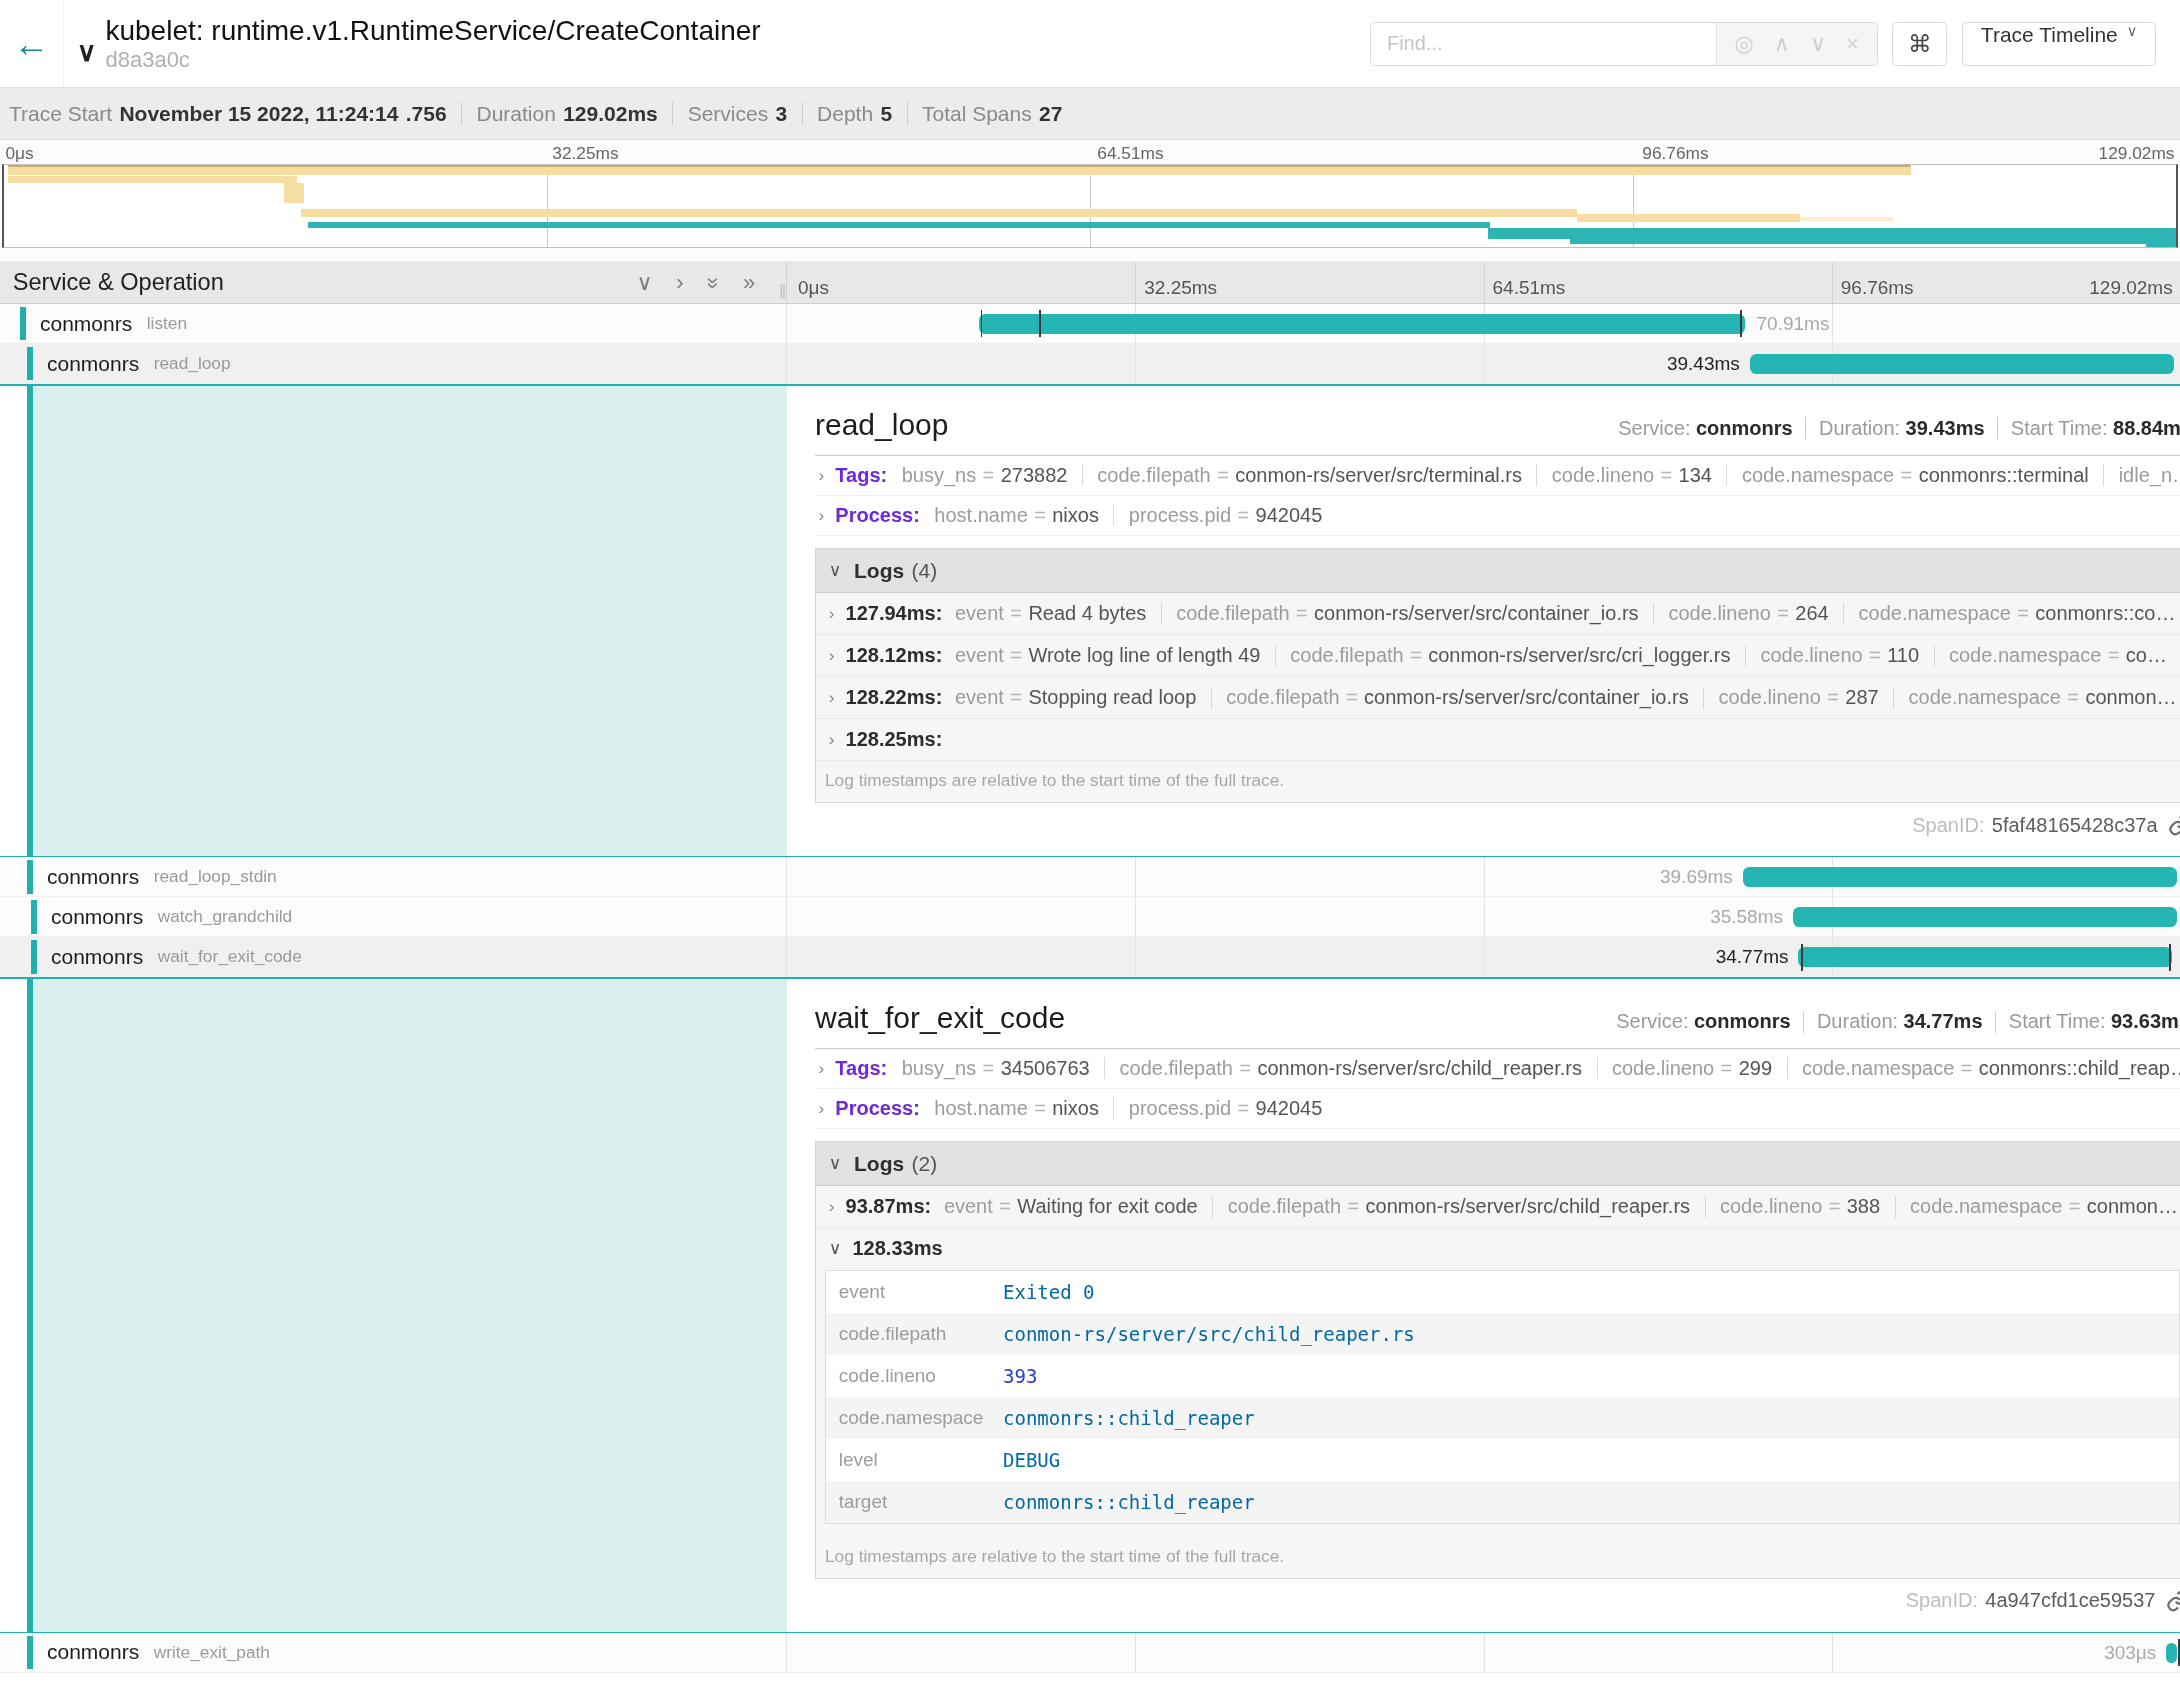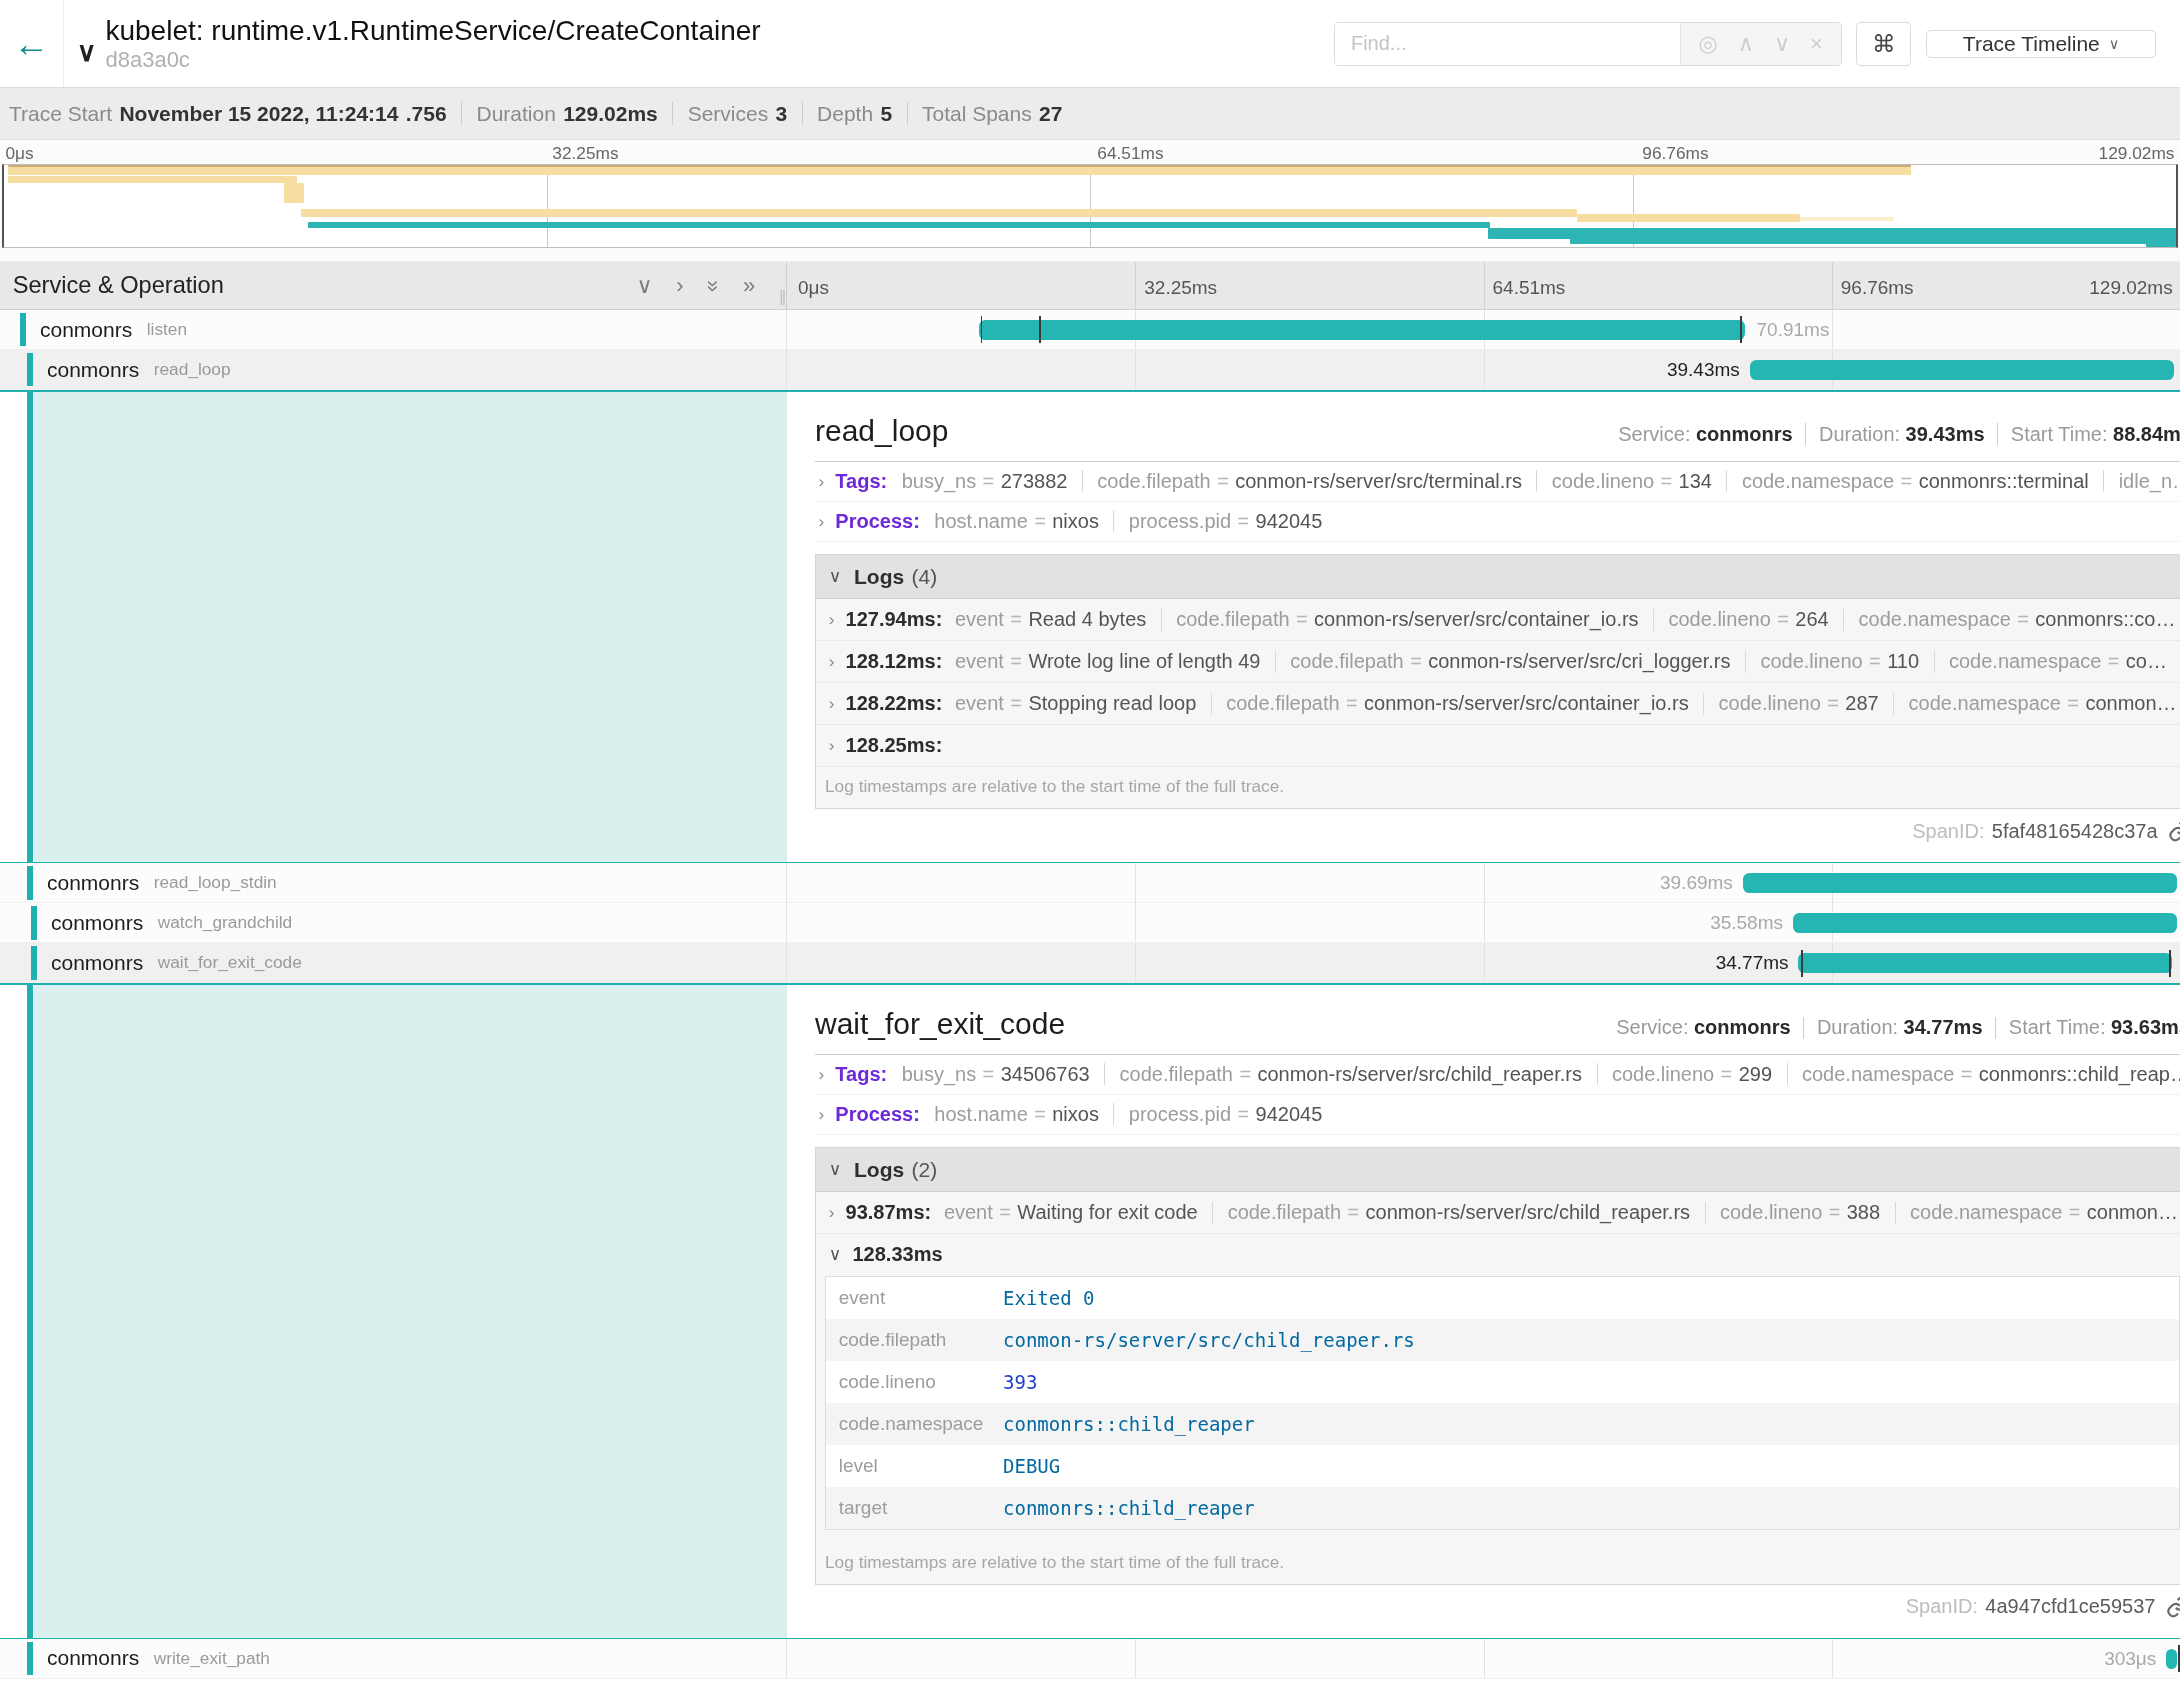--- a/index.html
+++ b/index.html
@@ -18,21 +18,21 @@
   .trace-id{ font-size:22px; color:#b0b0b0; }
   .topbar-right{ margin-left:auto; display:flex; align-items:center; gap:14.5px; padding-right:23.6px;}
   .findgroup{ display:flex; height:44px; border:0.9px solid #d9d9d9; border-radius:4.5px; overflow:hidden; }
   .find-input{ width:345px; border:none; outline:none; font-size:20px; padding:0 16.4px;
     font-family:"Liberation Sans",sans-serif; color:#333; background:#fff;}
   .find-input::placeholder{ color:#c4c4c4; }
   .findtools{ display:flex; align-items:center; gap:20px; padding:0 18px; background:#f5f5f5; border-left:0.9px solid #e2e2e2;}
   .ftool{ color:#cfcfcf; font-size:22px; cursor:pointer; }
   .sqbtn{ height:44px; min-width:55px; display:flex; align-items:center; justify-content:center;
     border:0.9px solid #d9d9d9; border-radius:4.5px; background:#fff; font-size:23.6px; color:#444; cursor:pointer;}
-  .ddbtn{ height:28px; display:flex; align-items:center; gap:9px; padding:0 36px;
+  .ddbtn{ height:44px; display:flex; align-items:flex-start; gap:9px; padding:0 18px;
     border:0.9px solid #d9d9d9; border-radius:4.5px; background:#fff; font-size:21px; color:#333; cursor:pointer;}
   .ddbtn .chev{ font-size:14.5px; color:#666; }
   
   .summary{ height:53px; background:#ececec; border-top:0.9px solid #ddd; border-bottom:0.9px solid #ddd;
     display:flex; align-items:center; padding-left:9px; font-size:21px; color:#8a8a8a;}
   .sum-item{ display:flex; align-items:center; }
   .sum-item b{ color:#333; margin-left:7.3px; }
   .sum-frac{ color:#b5b5b5; font-weight:700; }
   .sum-sep{ width:0.9px; height:23.6px; background:#ccc; margin:0 14.5px; }
   
@@ -43,21 +43,21 @@
     border-left:2.7px solid #555; border-right:2.7px solid #555; background:#fff; overflow:hidden;}
   .mini-grid{ position:absolute; top:0; bottom:0; width:0.9px; background:#9b9b9b; opacity:.55;}
   .mini-span{ position:absolute; border-radius:0.9px; }
   .mini-gap{ height:14.5px; background:#fcfcfc; border-bottom:0.9px solid #eee;}
   
   .lcol{ width:787px; min-width:787px; }
   .rcol{ flex:1; position:relative; }
   .gl{ position:absolute; top:0; bottom:0; width:0.9px; background:#e3e3e3; }
   .g25{ left:25%; } .g50{ left:50%; } .g75{ left:75%; }
   
-  .thead{ display:flex; height:48px; background:#e8e8e8; border-bottom:0.9px solid #cfcfcf; }
+  .thead{ display:flex; height:42px; background:#e8e8e8; border-bottom:0.9px solid #cfcfcf; }
   .thead .lcol{ display:flex; align-items:center; padding:0 12.7px; border-right:0.9px solid #cfcfcf; position:relative;}
   .th-title{ font-size:23.6px; color:#222; }
   .th-icons{ margin-left:auto; display:flex; align-items:center; gap:23.6px; color:#7d7d7d; font-size:22px; padding-right:18px;}
   .th-ic{ cursor:pointer; }
   .rot90{ display:inline-block; transform:rotate(90deg); }
   .drag-handle{ position:absolute; right:1.8px; bottom:3.6px; color:#c0c0c0; font-size:16.4px; letter-spacing:-1.8px;}
   .thead .rcol{ background:#e8e8e8; }
   .thead .gl{ background:#d2d2d2; }
   .th-tick{ position:absolute; top:14.5px; font-size:19px; color:#555; }
   .tt0{ left:11px; } .tt1{ left:calc(25% + 9px);} .tt2{ left:calc(50% + 9px);} .tt3{ left:calc(75% + 9px);} .tt4{ right:7.3px; }

